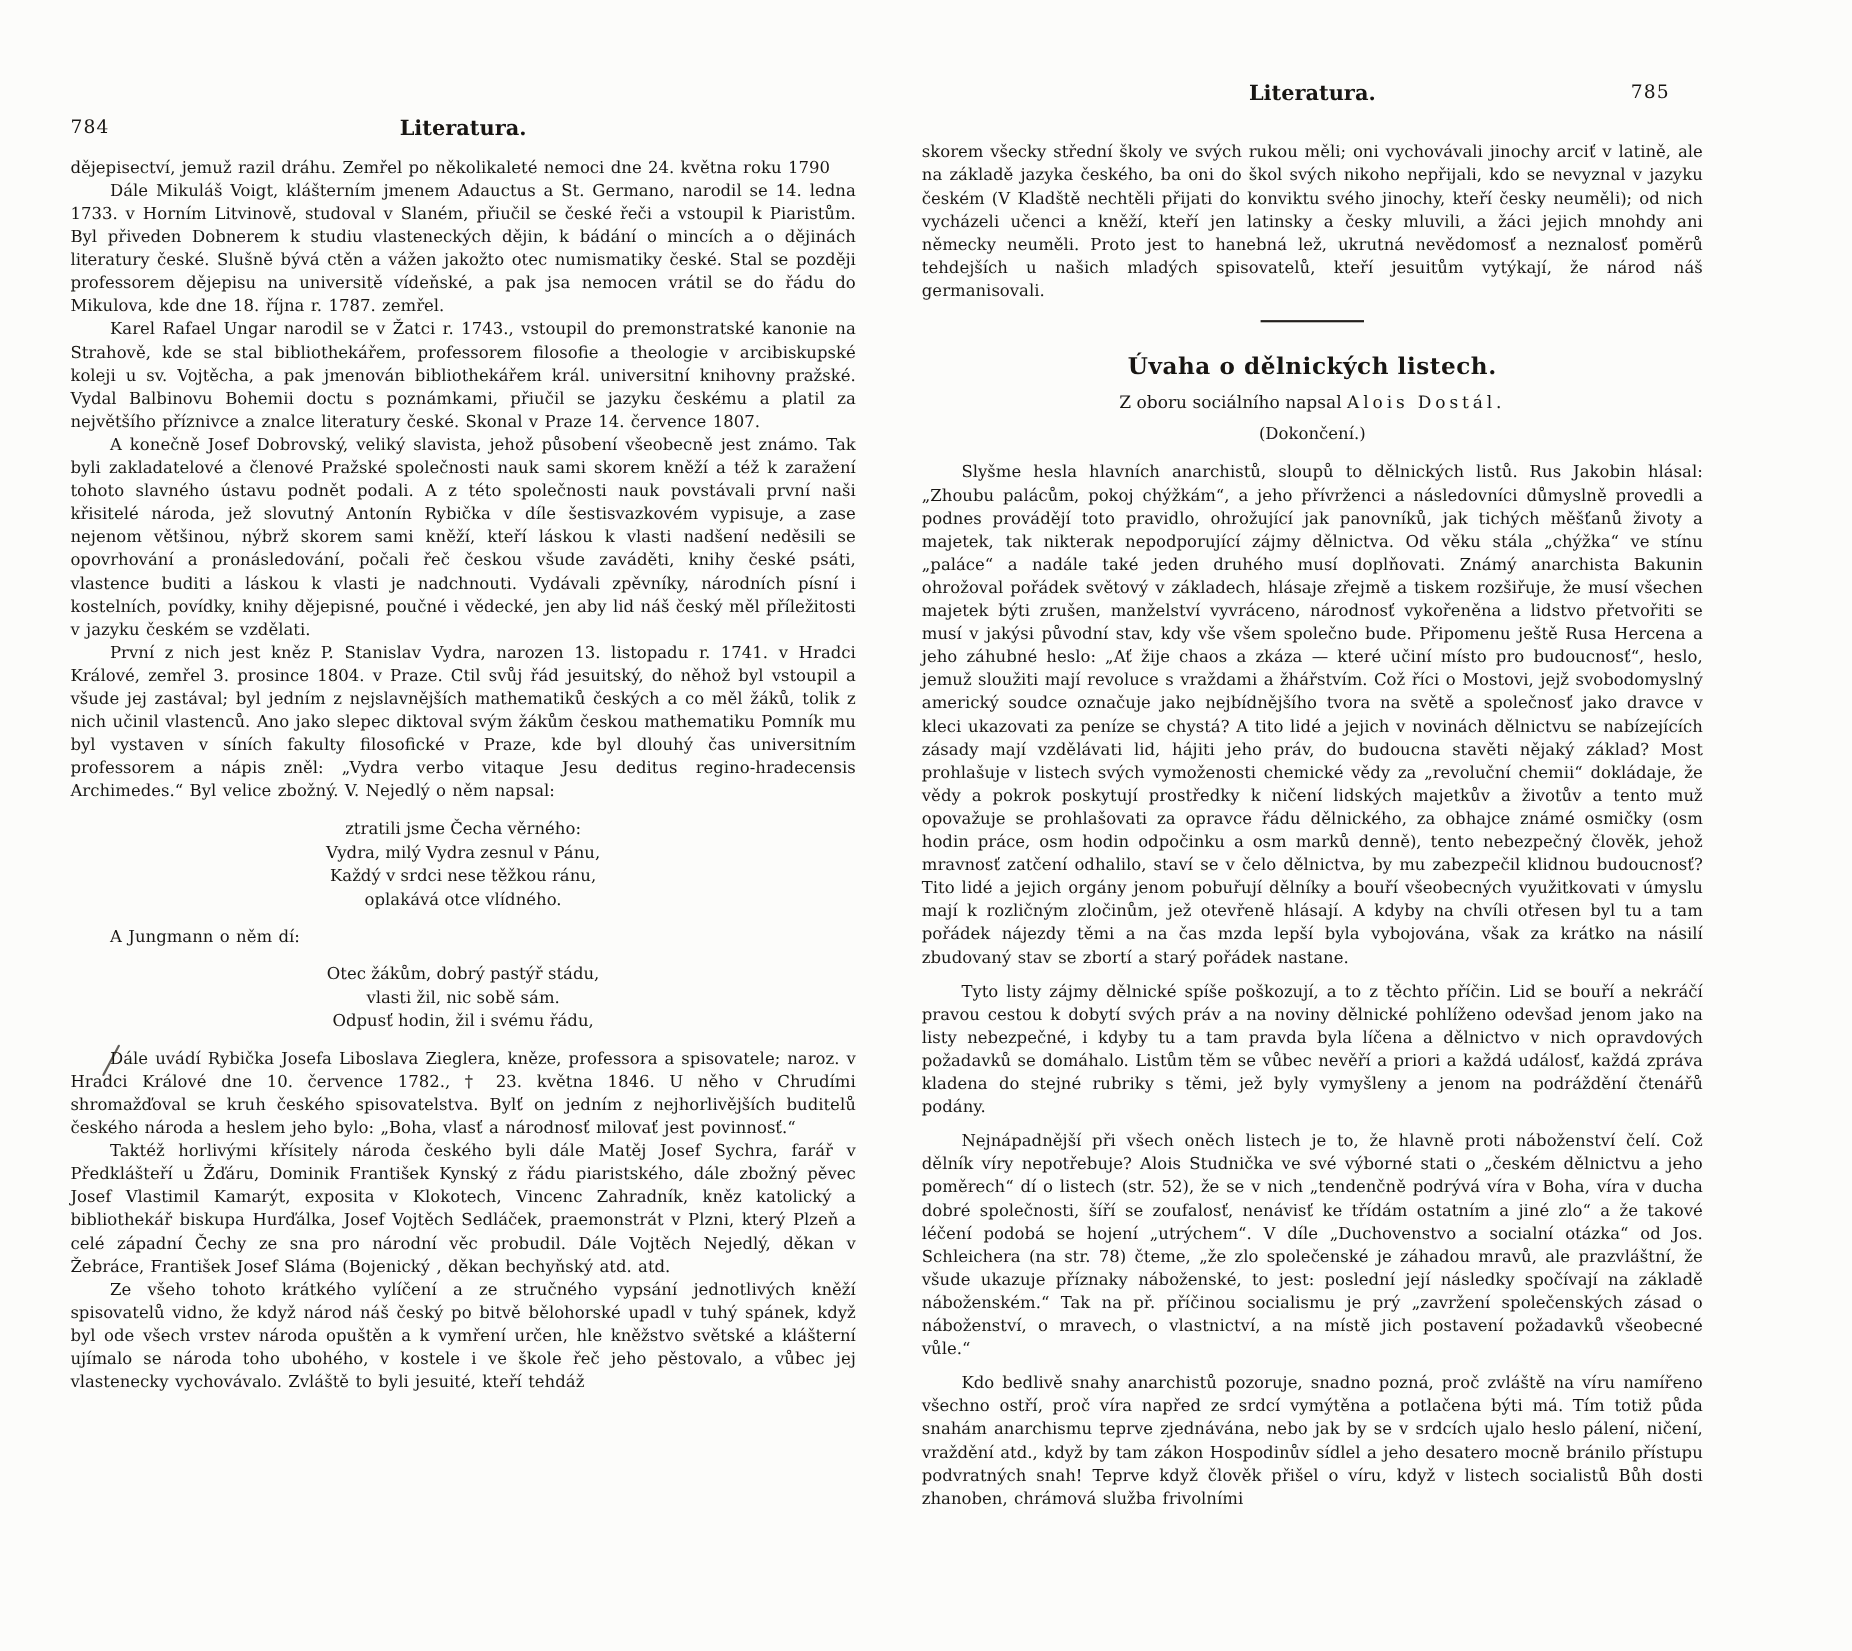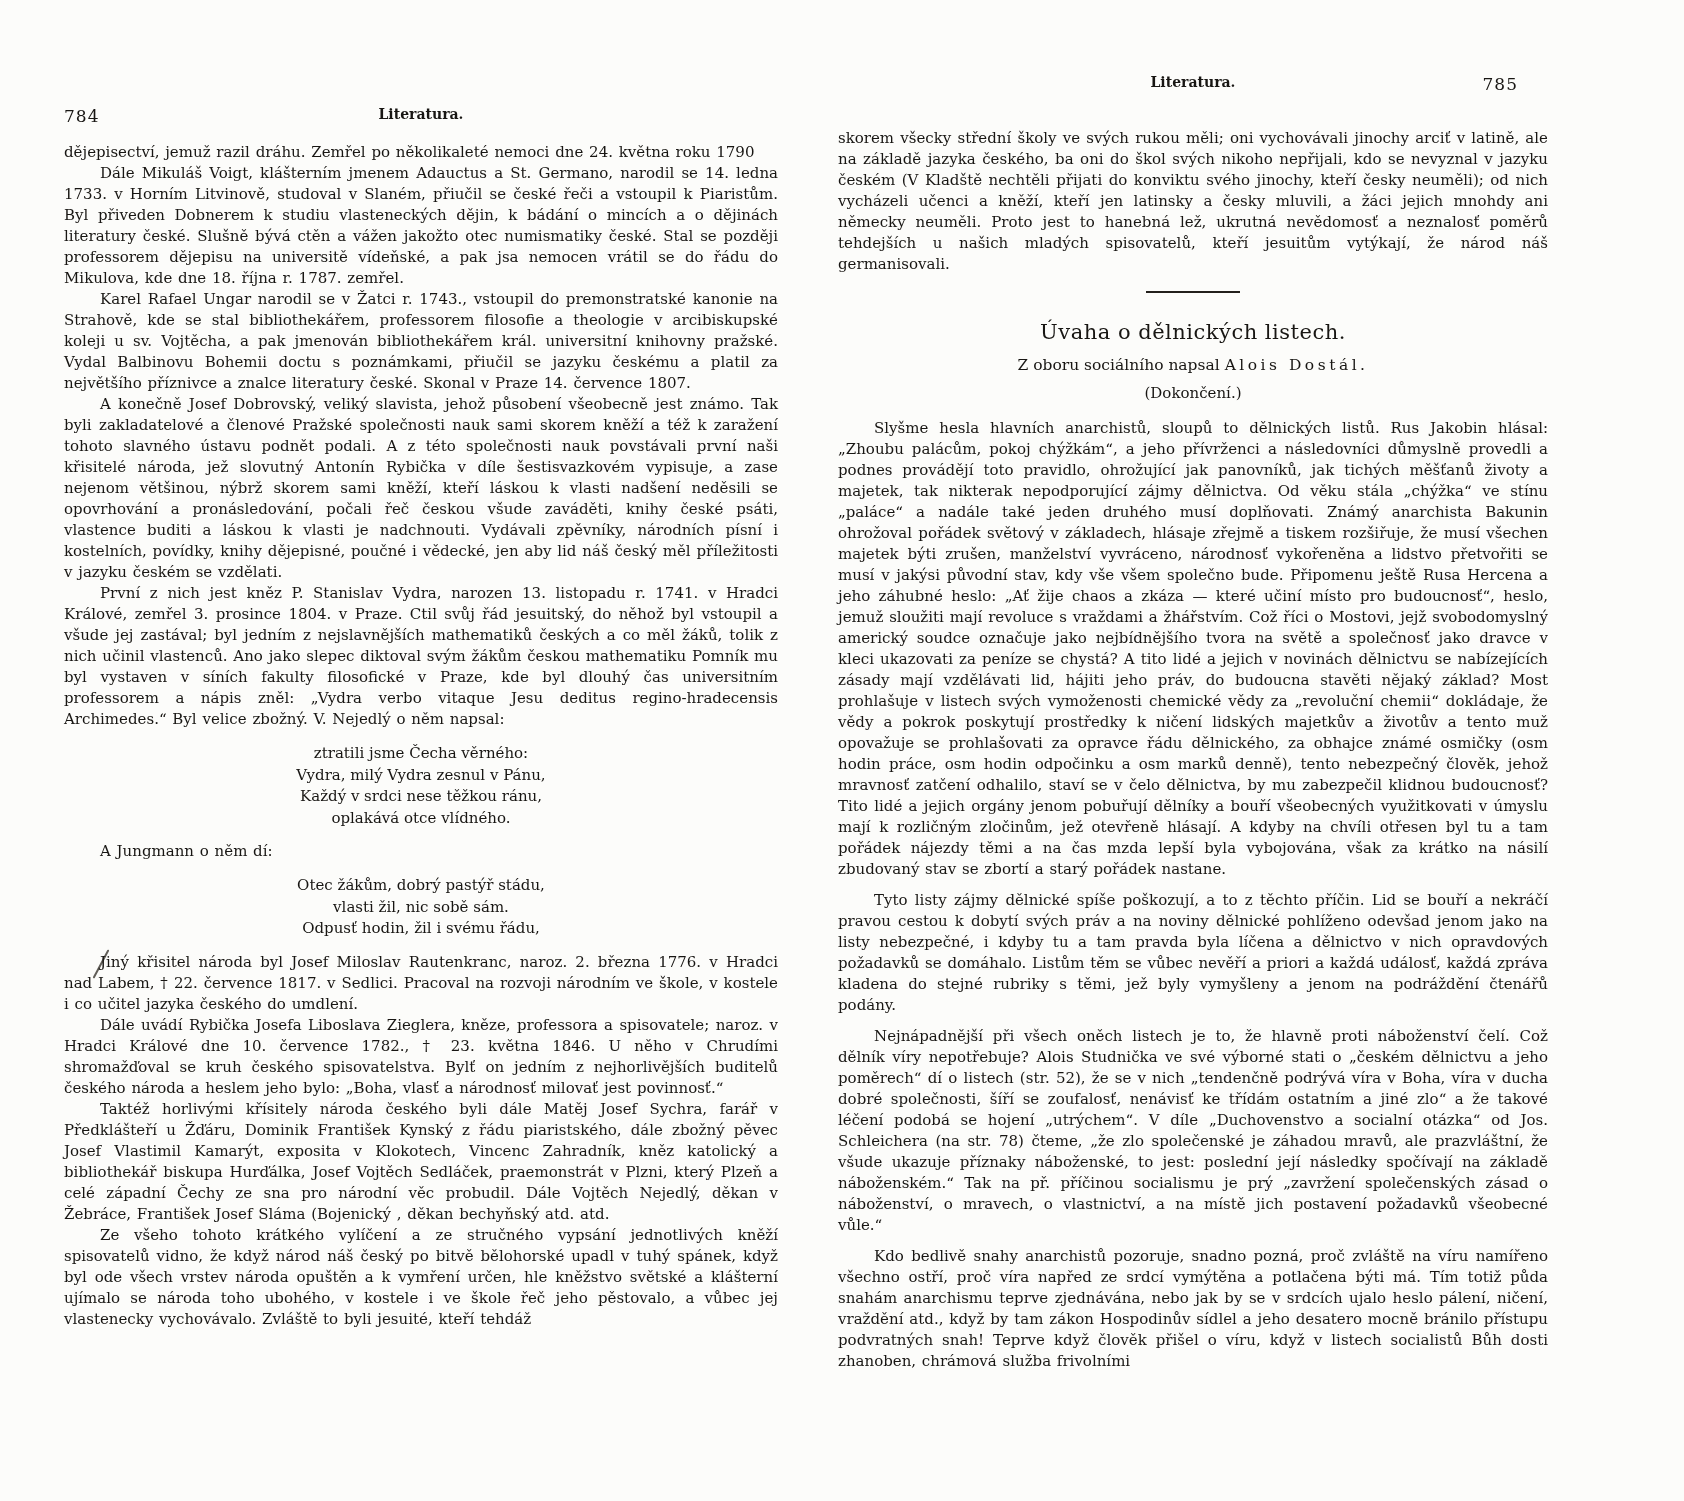--- a/index.html
+++ b/index.html
@@ -26,21 +26,21 @@
 
   .folio {
     position: absolute; top: 0;
     font-size: 17px; letter-spacing: 1px;
   }
   .folio-left  { left: 0; }
   .folio-right { right: 30px; }
   .head-title {
     position: absolute; left: 0; right: 0;
     text-align: center;
-    font-size: 14px;
+    font-size: 19px;
     font-weight: bold;
   }
 
   .body-text { margin-top: 10px; }
   .page-right .body-text { margin-top: 28px; }
 
   p.para {
     margin: 0;
     text-align: justify;
     font-size: 15px;
@@ -70,21 +70,21 @@
     width: 94px;
     border: 0;
     border-top: 2.5px solid #23201c;
     margin: 16px auto 0;
   }
 
   .article-title {
     margin: 27px 0 12px;
     text-align: center;
     font-size: 21px;
-    font-weight: normal;
+    font-weight: bold;
     letter-spacing: 0.5px;
   }
   .article-subtitle {
     margin: 0 0 10px;
     text-align: center;
     font-size: 15.5px;
   }
   .article-subtitle .spaced { letter-spacing: 3.5px; }
   .article-note {
     margin: 0 0 16px;
@@ -127,21 +127,20 @@
     </div>
 
     <p class="para interline">A Jungmann o něm dí:</p>
 
     <div class="poem">
       <div class="poem-line">Otec žákům, dobrý pastýř stádu,</div>
       <div class="poem-line">vlasti žil, nic sobě sám.</div>
       <div class="poem-line">Odpusť hodin, žil i svému řádu,</div>
     </div>
 
-    <p class="para">Jiný křisitel národa byl Josef Miloslav Rautenkranc, naroz. 2. března 1776. v Hradci nad Labem, † 22. července 1817. v Sedlici. Pracoval na rozvoji národním ve škole, v kostele i co učitel jazyka českého do umdlení.</p>
     <p class="para">Dále uvádí Rybička Josefa Liboslava Zieglera, kněze, professora a spisovatele; naroz. v Hradci Králové dne 10. července 1782., † 23. května 1846. U něho v Chrudími shromažďoval se kruh českého spisovatelstva. Bylť on jedním z nejhorlivějších buditelů českého národa a heslem jeho bylo: „Boha, vlasť a národnosť milovať jest povinnosť.“</p>
     <p class="para">Taktéž horlivými křísitely národa českého byli dále Matěj Josef Sychra, farář v Předklášteří u Žďáru, Dominik František Kynský z řádu piaristského, dále zbožný pěvec Josef Vlastimil Kamarýt, exposita v Klokotech, Vincenc Zahradník, kněz katolický a bibliothekář biskupa Hurďálka, Josef Vojtěch Sedláček, praemonstrát v Plzni, který Plzeň a celé západní Čechy ze sna pro národní věc probudil. Dále Vojtěch Nejedlý, děkan v Žebráce, František Josef Sláma (Bojenický , děkan bechyňský atd. atd.</p>
     <p class="para">Ze všeho tohoto krátkého vylíčení a ze stručného vypsání jednotlivých kněží spisovatelů vidno, že když národ náš český po bitvě bělohorské upadl v tuhý spánek, když byl ode všech vrstev národa opuštěn a k vymření určen, hle kněžstvo světské a klášterní ujímalo se národa toho ubohého, v kostele i ve škole řeč jeho pěstovalo, a vůbec jej vlastenecky vychovávalo. Zvláště to byli jesuité, kteří tehdáž</p>
   </div>
 </div>
 
 <div class="page page-right">
   <div class="running-head">
     <span class="head-title">Literatura.</span>
     <span class="folio folio-right">785</span>

